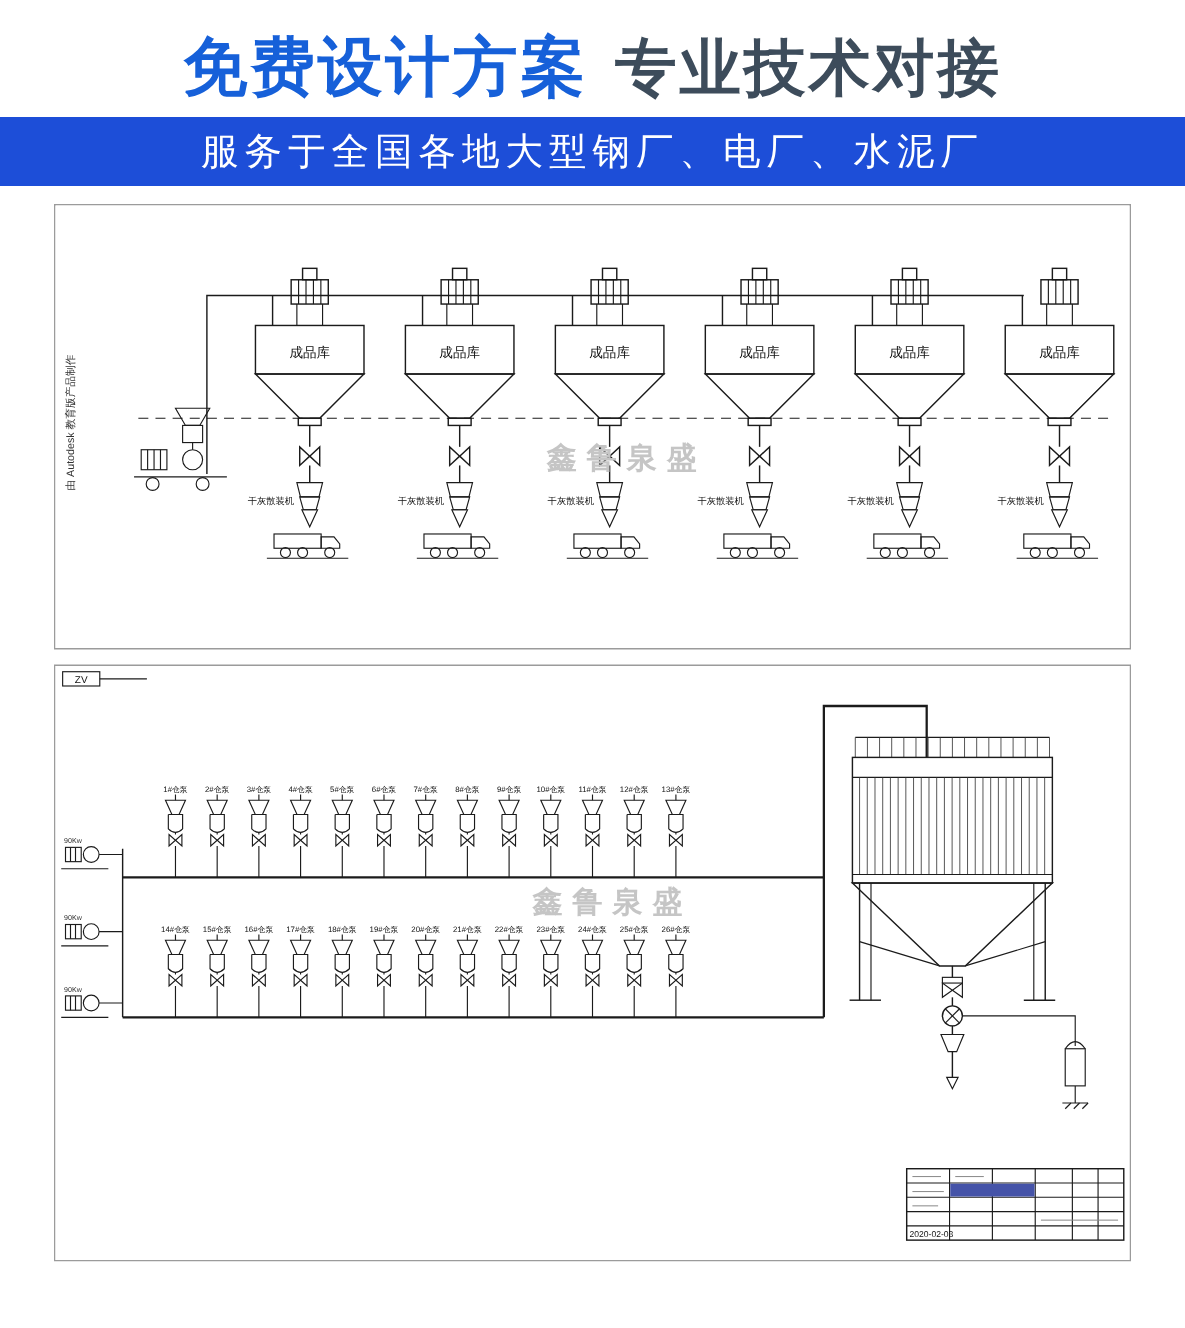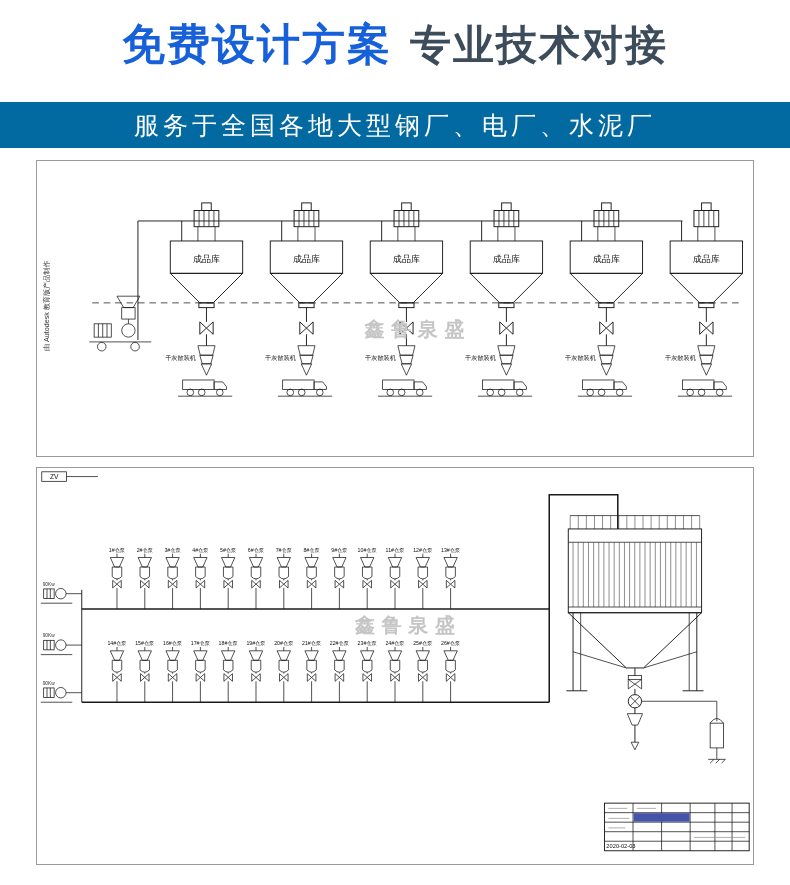--- a/index.html
+++ b/index.html
@@ -1,17 +1,17 @@
 <!DOCTYPE html>
 <html><head>
 <meta charset="utf-8">
 <style>
   html,body{margin:0;padding:0;background:#ffffff;}
   body{width:790px;font-family:"Liberation Sans","DejaVu Sans",sans-serif;}
-  .hero{display:flex;justify-content:center;align-items:baseline;gap:18px;padding:16px 0 28px;font-family:Liberation Serif, serif;}
+  .hero{display:flex;justify-content:center;align-items:baseline;gap:18px;padding:16px 0 4px;font-family:Liberation Serif, serif;}
   .t1{color:#1660d9;font-size:43px;font-weight:800;letter-spacing:2px;}
   .t2{color:#3d4c5b;font-size:41px;font-weight:600;letter-spacing:2px;}
   .banner{background:#41505f;color:#ffffff;text-align:center;font-size:25px;height:46px;line-height:46px;letter-spacing:4px;}
   figure.diagram{margin:12px 36px 0;border:1px solid #9b9b9b;padding:0;background:#fff;}
   figure.diagram + figure.diagram{margin-top:10px;}
   figure.diagram svg{display:block;width:100%;height:auto;background:#fff;}
   svg .ln{stroke:#1b1b1b;stroke-width:1;fill:none;}
   svg .ln2{stroke:#1b1b1b;stroke-width:.8;fill:none;}
   svg .thick{stroke:#1b1b1b;stroke-width:1.6;fill:none;}
   svg .bag{stroke:#3a3a3a;stroke-width:.6;fill:none;}
@@ -22,21 +22,21 @@
 </head>
 <body>
 
 <div class="page">
 
   <header class="hero">
     <span class="t1" style="color: rgb(22, 96, 217);">免费设计方案</span>
     <span class="t2" style="color: rgb(61, 76, 91); text-align: right;">专业技术对接</span>
   </header>
 
-  <div class="banner" style="background: #0369a1; color: rgb(255, 255, 255);">
+  <div class="banner" style="background: #1d4ed8; color: rgb(255, 255, 255);">
     <span>服务于全国各地大型钢厂、电厂、水泥厂</span>
   </div>
 
   <figure class="diagram">
     <svg id="svg1" viewBox="0 0 752 310">
         <text x="13" y="152" font-size="7.5" text-anchor="middle" transform="rotate(-90 13 152)" class="tiny">由 Autodesk 教育版产品制作</text>
         <path d="M106,188 L106,63 L678,63" class="ln"></path>
         <line x1="58" y1="149" x2="740" y2="149" class="ln2" stroke-dasharray="7 5"></line>
         <g>
           <path d="M84,142 L108,142 L101,154 L91,154 Z" class="ln2"></path>

